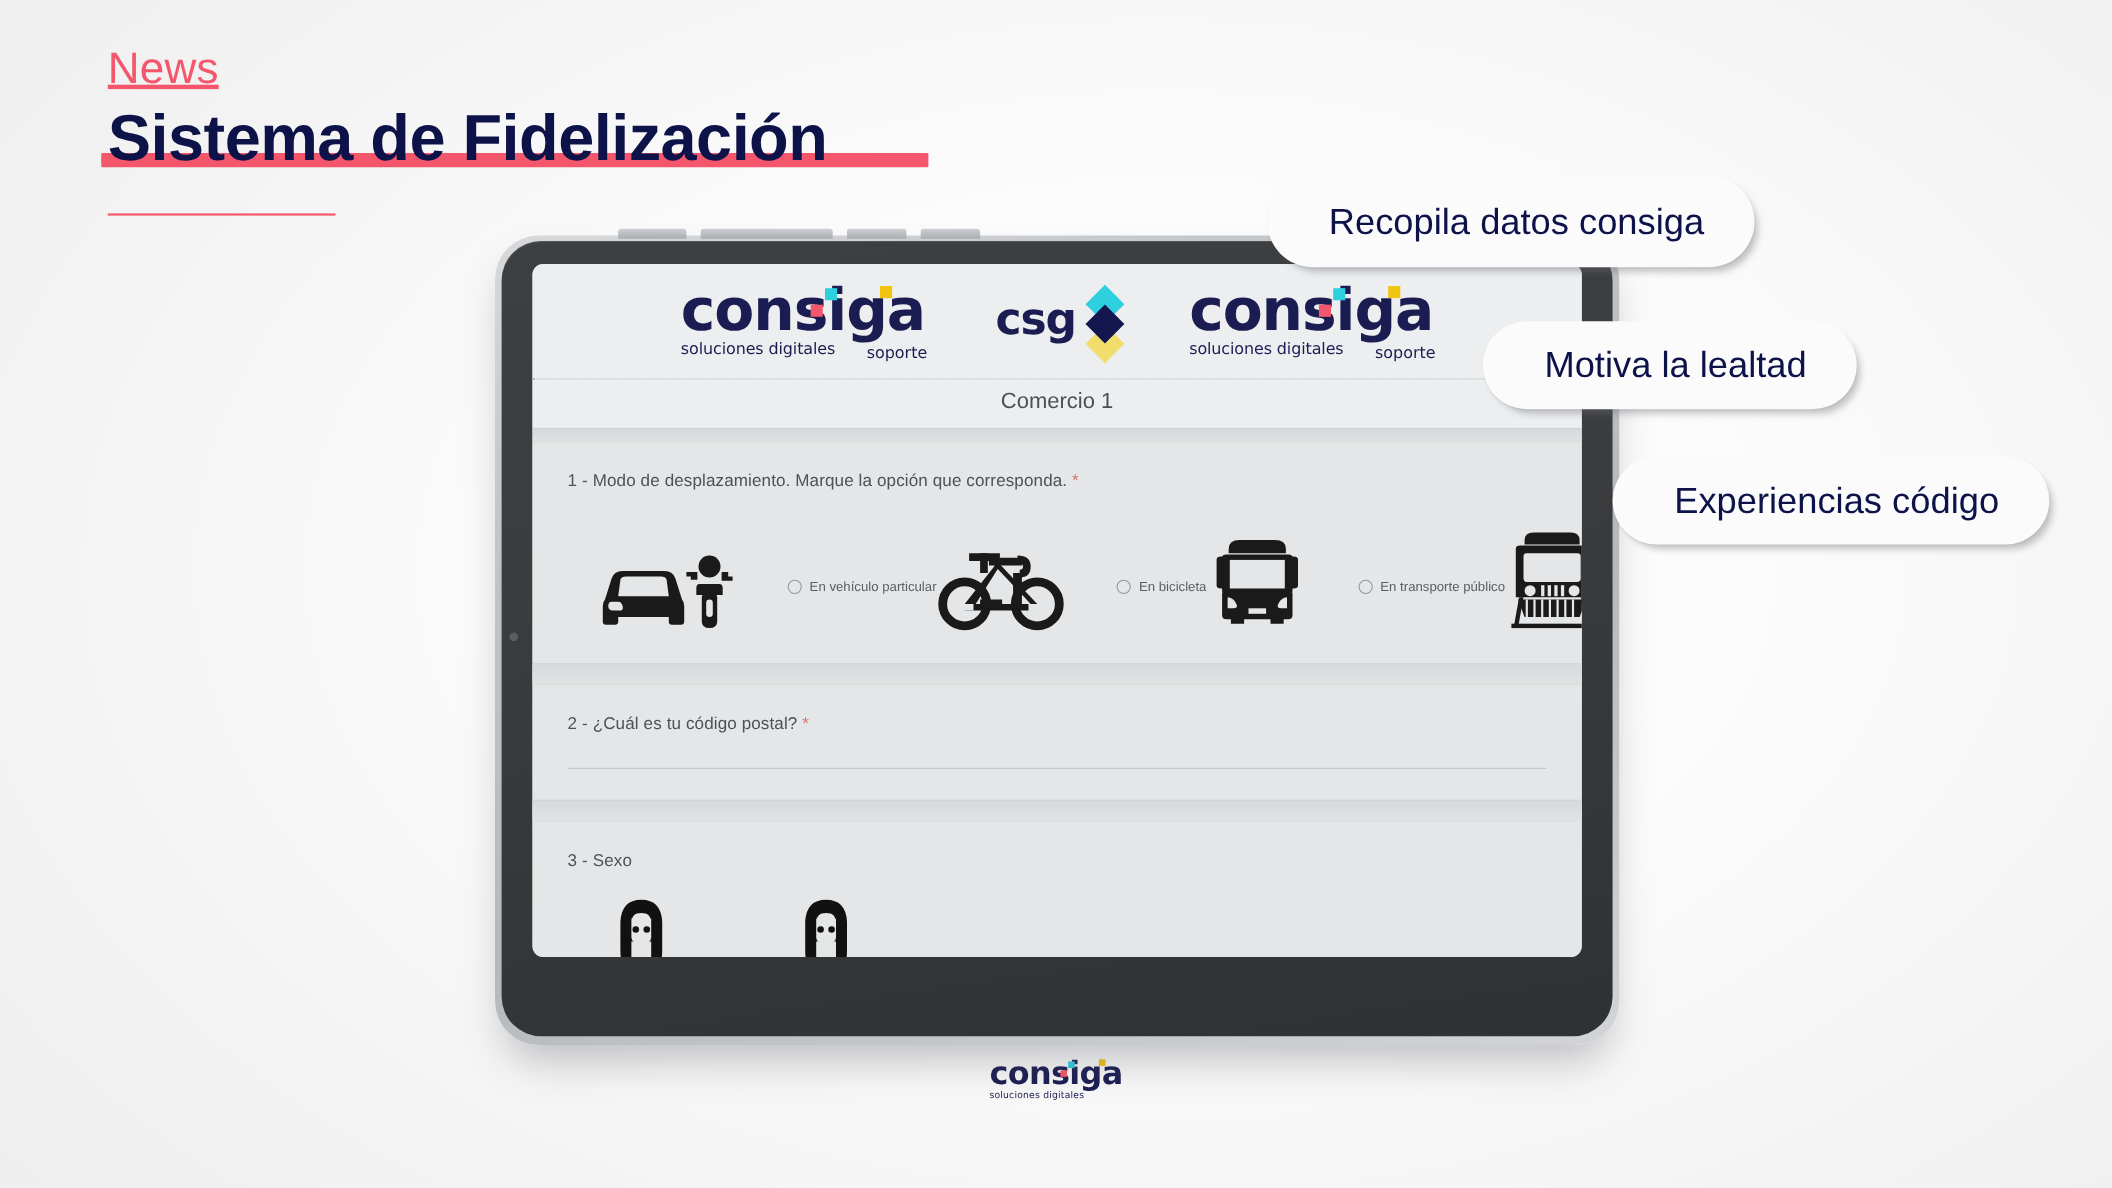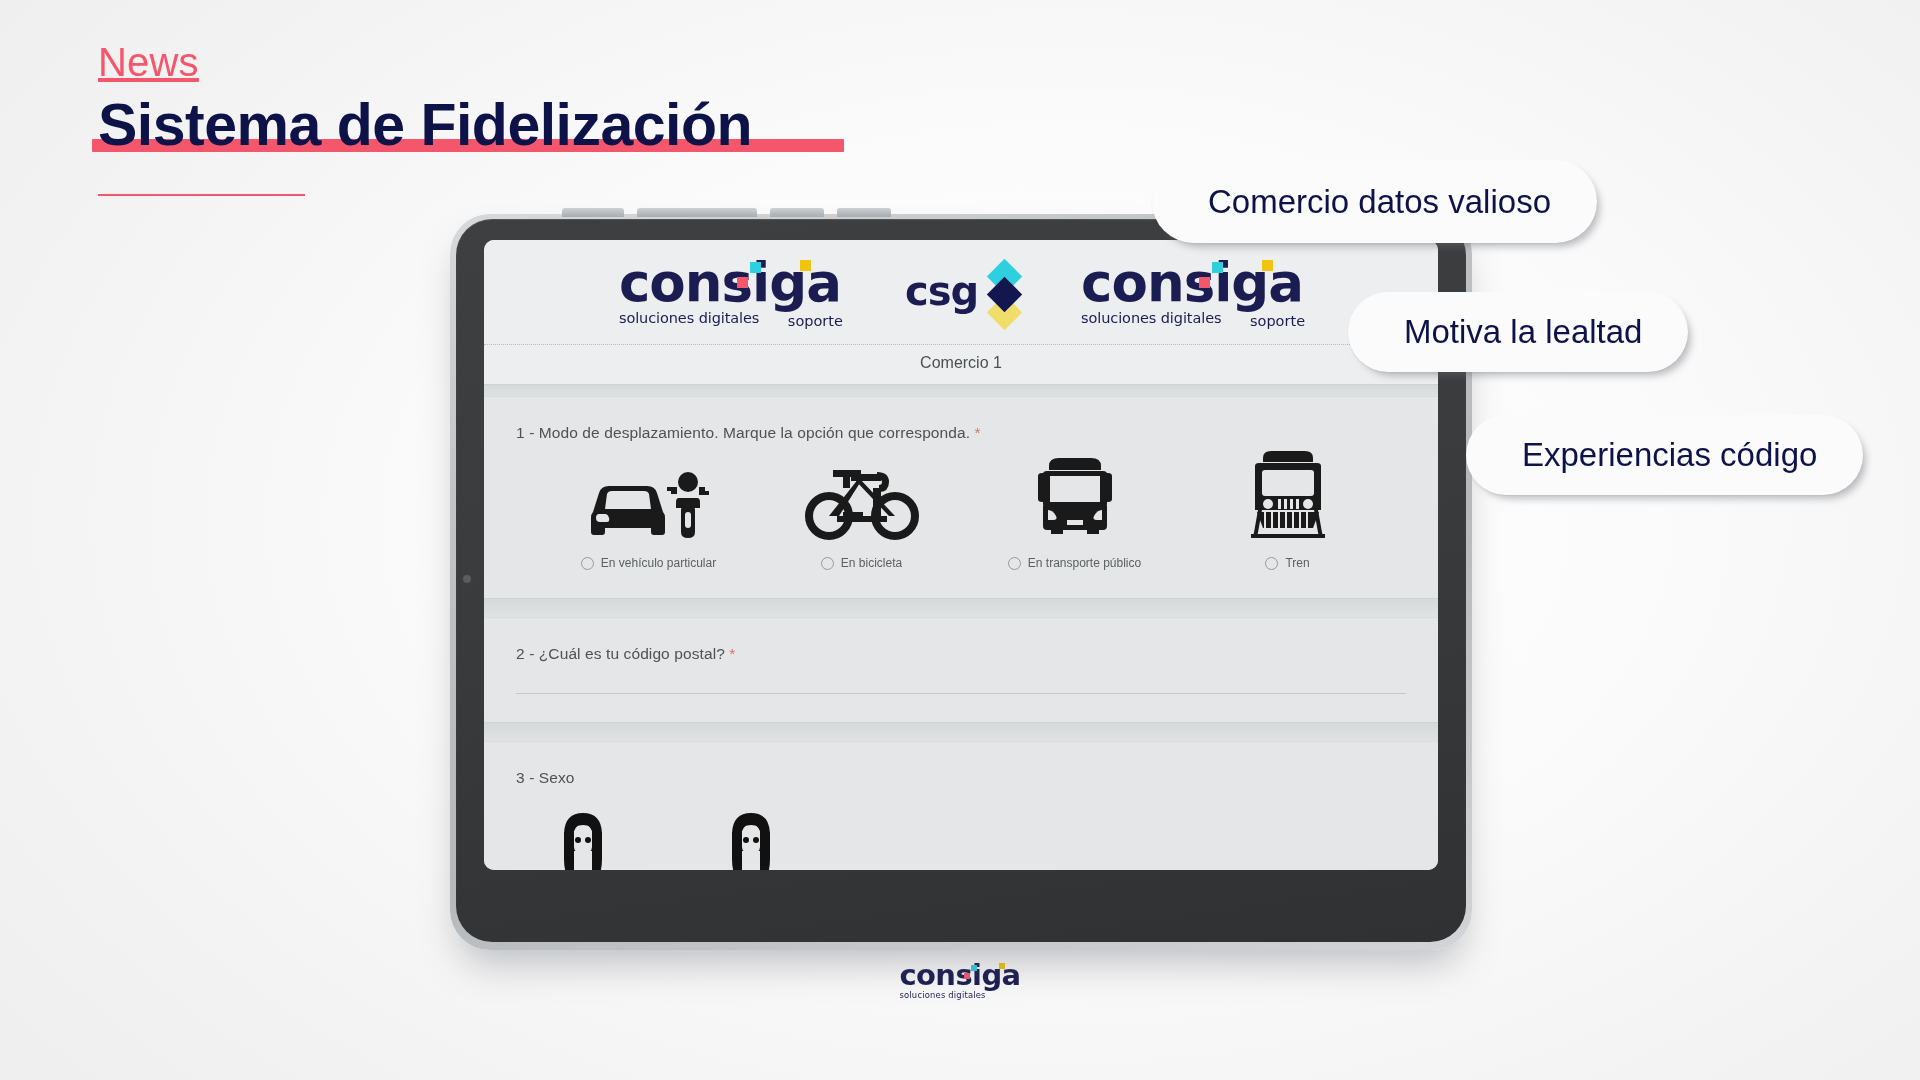--- a/index.html
+++ b/index.html
@@ -153,42 +153,42 @@
   .dia-cyan  { background: #2ed0e0; margin-bottom: -7px; }
   .dia-navy  { background: #14174f; z-index: 2; margin-bottom: -7px; }
   .dia-yellow{ background: #f1dd6a; }
 
   
   #comercio-row {
     border-top: 1.6px dotted #b9bcbe;
     background: #eceeef;
     text-align: center;
     padding: 9px 0 12px;
-    font-size: 16px;
+    font-size: 20px;
     color: #4c5053;
   }
   #screen-divider {
     height: 13px;
     background: linear-gradient(180deg,#d6d9da 0%, #dfe1e2 100%);
     border-top: 1px solid #cfd2d3;
     border-bottom: 1px solid #d9dcdd;
   }
 
   
   .question-block { padding: 27px 0 0 0; background: #e4e6e7; }
   .q-label {
     padding-left: 32px; font-size: 15.5px; color: #4e5255; letter-spacing: 0.1px;
   }
   .req { color: #d9736f; }
 
   #options-row {
     display: flex; align-items: flex-end; justify-content: space-between;
     padding: 20px 44px 0 58px; height: 128px;
   }
-  .option { flex: 1; display: flex; flex-direction: column; align-items: center; }
+  .option { flex: 1; display: flex; flex-direction: row; align-items: center; gap: 46px; }
   .option-icon { height: 98px; display: flex; align-items: flex-end; justify-content: center; }
   .option-icon svg { display: block; fill: #1a1a1a; }
   .option-label-row {
     display: flex; align-items: center; gap: 7px; margin-top: 14px;
   }
   .radio {
     width: 13px; height: 13px; border: 1.4px solid #96999c; border-radius: 50%;
     background: transparent; flex: none;
   }
   .option-label { font-size: 12px; color: #5b5f62; white-space: nowrap; }
@@ -227,21 +227,21 @@
 <div id="heading">
   <div id="kicker">News</div>
   <div id="title-wrap">
     <div id="title-underline-bar"></div>
     <div id="title">Sistema de Fidelización</div>
   </div>
   <div id="title-rule"></div>
 </div>
 
 <div class="pill" id="pill-1">
-  <span>Comercio datos valioso</span>
+  <span>Recopila datos consiga</span>
 </div>
 <div class="pill" id="pill-2">
   <span>Motiva la lealtad</span>
 </div>
 <div class="pill" id="pill-3">
   <span>Experiencias código</span>
 </div>
 
 <div id="tablet">
   <div id="tablet-shell"></div>

